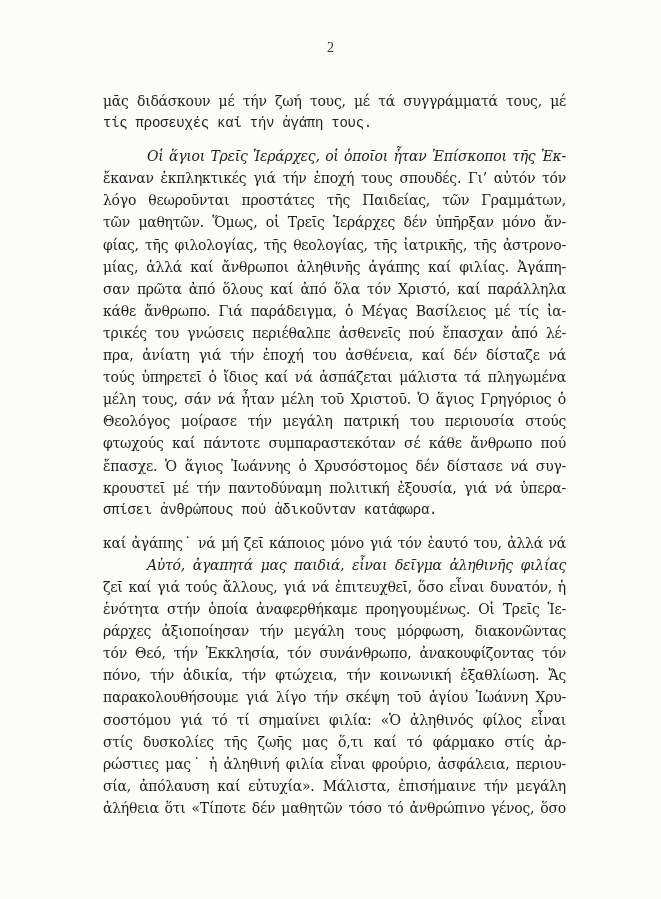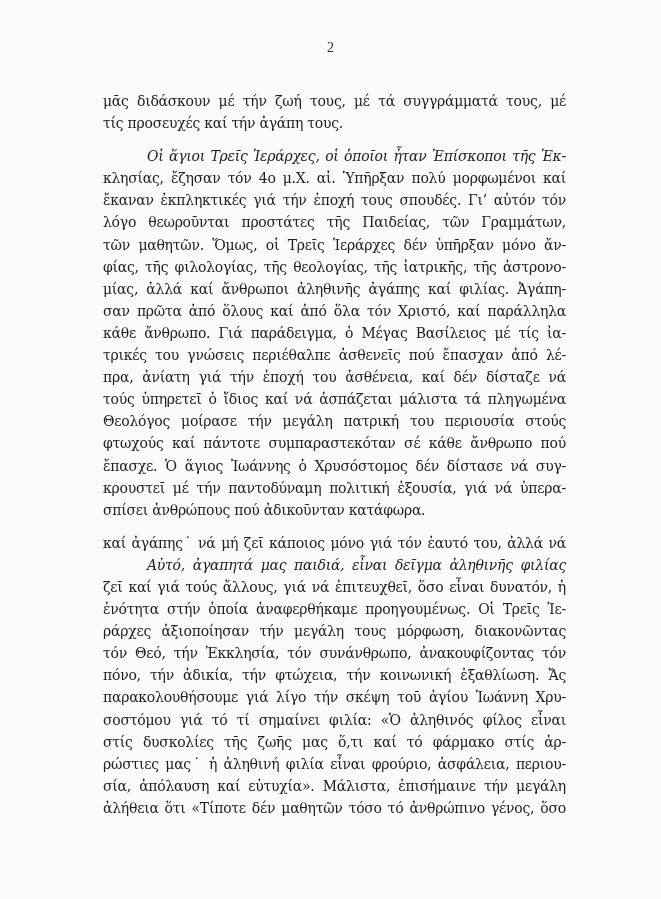--- a/index.html
+++ b/index.html
@@ -19,48 +19,48 @@
     position:absolute; left:103px; width:463px; top:90px;
   }
   .line {
     height:22.1px; line-height:22.1px;
     font-size:14px;
     white-space:nowrap;
     text-align:justify;
     text-align-last:justify;
     letter-spacing:-0.25px;
   }
-  .line.last { text-align-last:left; }
+  .line.last { text-align-last:left;font-family:Liberation Mono, monospace; }
   .line.indent { padding-left:44px;font-style:italic; }
   .para { margin-bottom:11px; }
 </style>
 </head>
 <body>
 
 <div class="page-number">2</div>
 
 <div class="body-text">
   <div class="para">
     <div class="line">μᾶς διδάσκουν μέ τήν ζωή τους, μέ τά συγγράμματά τους, μέ</div>
     <div class="line last">τίς προσευχές καί τήν ἀγάπη τους.</div>
   </div>
 
   <div class="para">
     <div class="line indent">Οἱ ἅγιοι Τρεῖς Ἱεράρχες, οἱ ὁποῖοι ἦταν Ἐπίσκοποι τῆς Ἐκ-</div>
-    <div class="line">κλησίας, ἔζησαν τόν 4ο μ.Χ. αἰ. Ὑπῆρξαν πολύ μορφωμένοι καί</div>
     <div class="line">ἔκαναν ἐκπληκτικές γιά τήν ἐποχή τους σπουδές. Γι’ αὐτόν τόν</div>
     <div class="line">λόγο θεωροῦνται προστάτες τῆς Παιδείας, τῶν Γραμμάτων,</div>
     <div class="line">τῶν μαθητῶν. Ὅμως, οἱ Τρεῖς Ἱεράρχες δέν ὑπῆρξαν μόνο ἄν-</div>
     <div class="line">φίας, τῆς φιλολογίας, τῆς θεολογίας, τῆς ἰατρικῆς, τῆς ἀστρονο-</div>
     <div class="line">μίας, ἀλλά καί ἄνθρωποι ἀληθινῆς ἀγάπης καί φιλίας. Ἀγάπη-</div>
     <div class="line">σαν πρῶτα ἀπό ὅλους καί ἀπό ὅλα τόν Χριστό, καί παράλληλα</div>
     <div class="line">κάθε ἄνθρωπο. Γιά παράδειγμα, ὁ Μέγας Βασίλειος μέ τίς ἰα-</div>
     <div class="line">τρικές του γνώσεις περιέθαλπε ἀσθενεῖς πού ἔπασχαν ἀπό λέ-</div>
     <div class="line">πρα, ἀνίατη γιά τήν ἐποχή του ἀσθένεια, καί δέν δίσταζε νά</div>
     <div class="line">τούς ὑπηρετεῖ ὁ ἴδιος καί νά ἀσπάζεται μάλιστα τά πληγωμένα</div>
+    <div class="line">μέλη τους, σάν νά ἦταν μέλη τοῦ Χριστοῦ. Ὁ ἅγιος Γρηγόριος ὁ</div>
     <div class="line">Θεολόγος μοίρασε τήν μεγάλη πατρική του περιουσία στούς</div>
     <div class="line">φτωχούς καί πάντοτε συμπαραστεκόταν σέ κάθε ἄνθρωπο πού</div>
     <div class="line">ἔπασχε. Ὁ ἅγιος Ἰωάννης ὁ Χρυσόστομος δέν δίστασε νά συγ-</div>
     <div class="line">κρουστεῖ μέ τήν παντοδύναμη πολιτική ἐξουσία, γιά νά ὑπερα-</div>
     <div class="line last">σπίσει ἀνθρώπους πού ἀδικοῦνταν κατάφωρα.</div>
   </div>
 
   <div class="para">
     <div class="line">καί ἀγάπης˙ νά μή ζεῖ κάποιος μόνο γιά τόν ἑαυτό του, ἀλλά νά</div>
     <div class="line indent">Αὐτό, ἀγαπητά μας παιδιά, εἶναι δεῖγμα ἀληθινῆς φιλίας</div>

